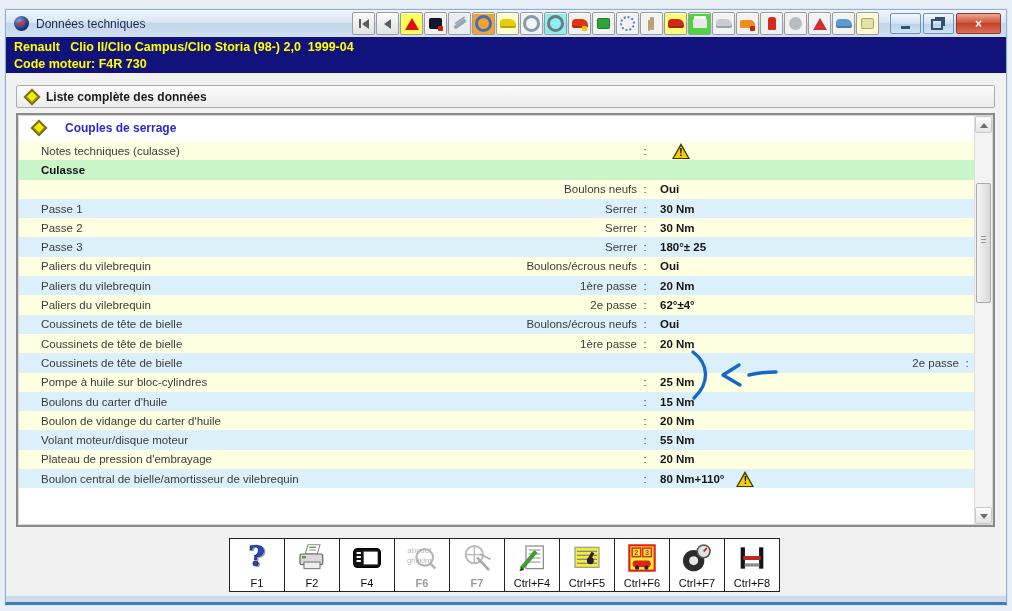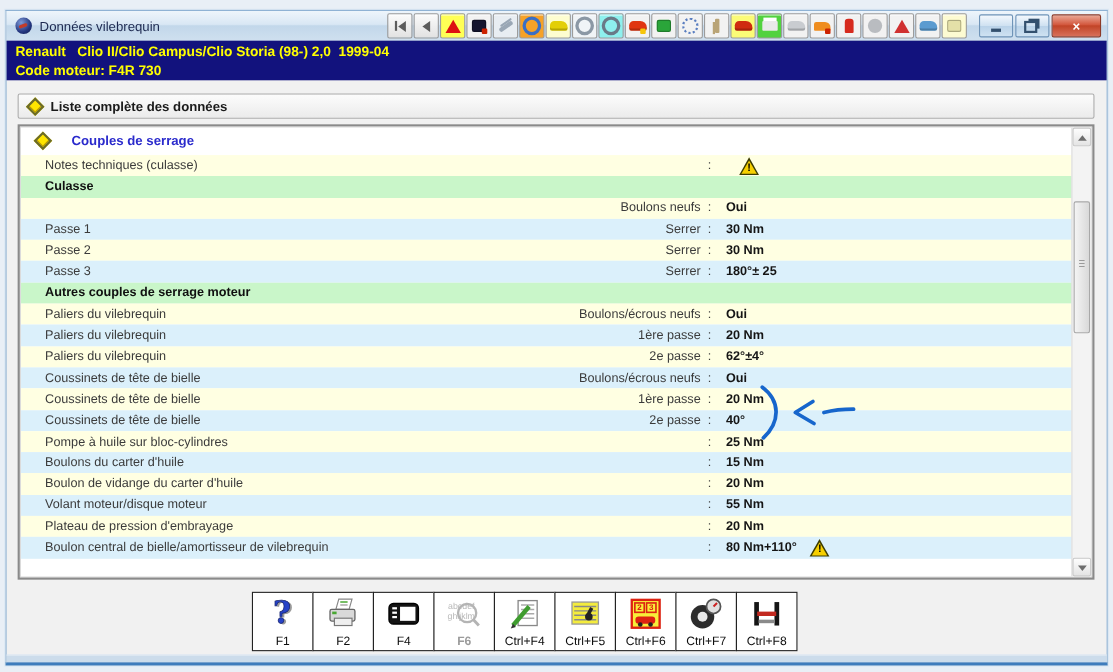--- a/index.html
+++ b/index.html
@@ -94,21 +94,21 @@
   .ann{fill:none;stroke:var(--ann,#1766cc);stroke-width:3.4;stroke-linecap:round;stroke-linejoin:round;}
 </style>
 </head>
 <body>
 
 <div class="stage" style="--band-bg: #12127d; --band-fg: #ffff00; --row-yellow: #ffffe2; --row-blue: #dbf0fb; --row-green: #c9f6c9; --section-title: #2a2acc; --ann: #1766cc;">
   <div class="window">
 
     <div class="titlebar">
       <span class="app-icon"></span>
-      <span class="title">Données vilebrequin</span>
+      <span class="title">Données techniques</span>
       <div class="titlebar-right">
         <div id="top-toolbar" style="display:flex;gap:1px;align-items:center;">
             <div class="ti-btn">
               <span class="shp shp-first">
                 <i class="nav-bar"></i>
                 <i class="nav-tri"></i>
               </span>
             </div>
             <div class="ti-btn">
               <span class="shp shp-first">
@@ -244,23 +244,20 @@
             </span>
           </div>
           <div class="row data-row blue">
             <span class="lbl">Passe 3</span>
             <span class="param">Serrer</span>
             <span class="colon">:</span>
             <span class="val">
               <span>180°± 25</span>
             </span>
           </div>
-          <div class="row header-row">
-            <span class="lbl">Autres couples de serrage moteur</span>
-          </div>
           <div class="row data-row yellow">
             <span class="lbl">Paliers du vilebrequin</span>
             <span class="param">Boulons/écrous neufs</span>
             <span class="colon">:</span>
             <span class="val">
               <span>Oui</span>
             </span>
           </div>
           <div class="row data-row blue">
             <span class="lbl">Paliers du vilebrequin</span>
@@ -291,23 +288,20 @@
             <span class="param">1ère passe</span>
             <span class="colon">:</span>
             <span class="val">
               <span>20 Nm</span>
             </span>
           </div>
           <div class="row data-row blue">
             <span class="lbl">Coussinets de tête de bielle</span>
             <span class="param">2e passe</span>
             <span class="colon">:</span>
-            <span class="val">
-              <span>40°</span>
-            </span>
           </div>
           <div class="row data-row yellow">
             <span class="lbl">Pompe à huile sur bloc-cylindres</span>
             <span class="param"></span>
             <span class="colon">:</span>
             <span class="val">
               <span>25 Nm</span>
             </span>
           </div>
           <div class="row data-row blue">
@@ -391,20 +385,30 @@
         <span class="key">F4</span>
       </div>
       <div class="tb-btn disabled">
         <svg width="34" height="32" viewBox="0 0 24 24">
           <text x="10" y="8.5" font-size="6" fill="#b8b8b8" text-anchor="middle">abcdef</text>
           <text x="10" y="15.5" font-size="6" fill="#b8b8b8" text-anchor="middle">ghijklm</text>
           <circle cx="14" cy="11.5" r="6.2" fill="none" stroke="#b4b4b4" stroke-width="1.6"></circle>
           <line x1="18.3" y1="16" x2="22" y2="20" stroke="#b4b4b4" stroke-width="2"></line>
         </svg>
         <span class="key">F6</span>
+      </div>
+      <div class="tb-btn disabled">
+        <svg width="34" height="32" viewBox="0 0 24 24">
+          <circle cx="10" cy="9.5" r="6.5" fill="none" stroke="#bbb" stroke-width="1.5"></circle>
+          <line x1="3" y1="9.5" x2="17" y2="9.5" stroke="#bbb" stroke-width="1"></line>
+          <line x1="10" y1="2.5" x2="10" y2="16.5" stroke="#bbb" stroke-width="1"></line>
+          <line x1="12" y1="11.5" x2="21" y2="21" stroke="#ababab" stroke-width="2"></line>
+          <line x1="14" y1="9" x2="22" y2="13" stroke="#ababab" stroke-width="1.2"></line>
+        </svg>
+        <span class="key">F7</span>
       </div>
       <div class="tb-btn">
         <svg width="34" height="32" viewBox="0 0 24 24">
           <rect x="7.5" y="3" width="13" height="17" fill="#fff" stroke="#888" stroke-width="0.9"></rect>
           <line x1="9.5" y1="6" x2="18.5" y2="6" stroke="#aaa"></line>
             <line x1="9.5" y1="9" x2="18.5" y2="9" stroke="#aaa"></line>
           <line x1="9.5" y1="12" x2="18.5" y2="12" stroke="#aaa"></line>
             <line x1="9.5" y1="15" x2="18.5" y2="15" stroke="#aaa"></line>
           <line x1="4" y1="20" x2="15" y2="7" stroke="#3f9c2f" stroke-width="3"></line>
           <polygon points="2.5,22 6,21 4,18.8" fill="#333"></polygon>

